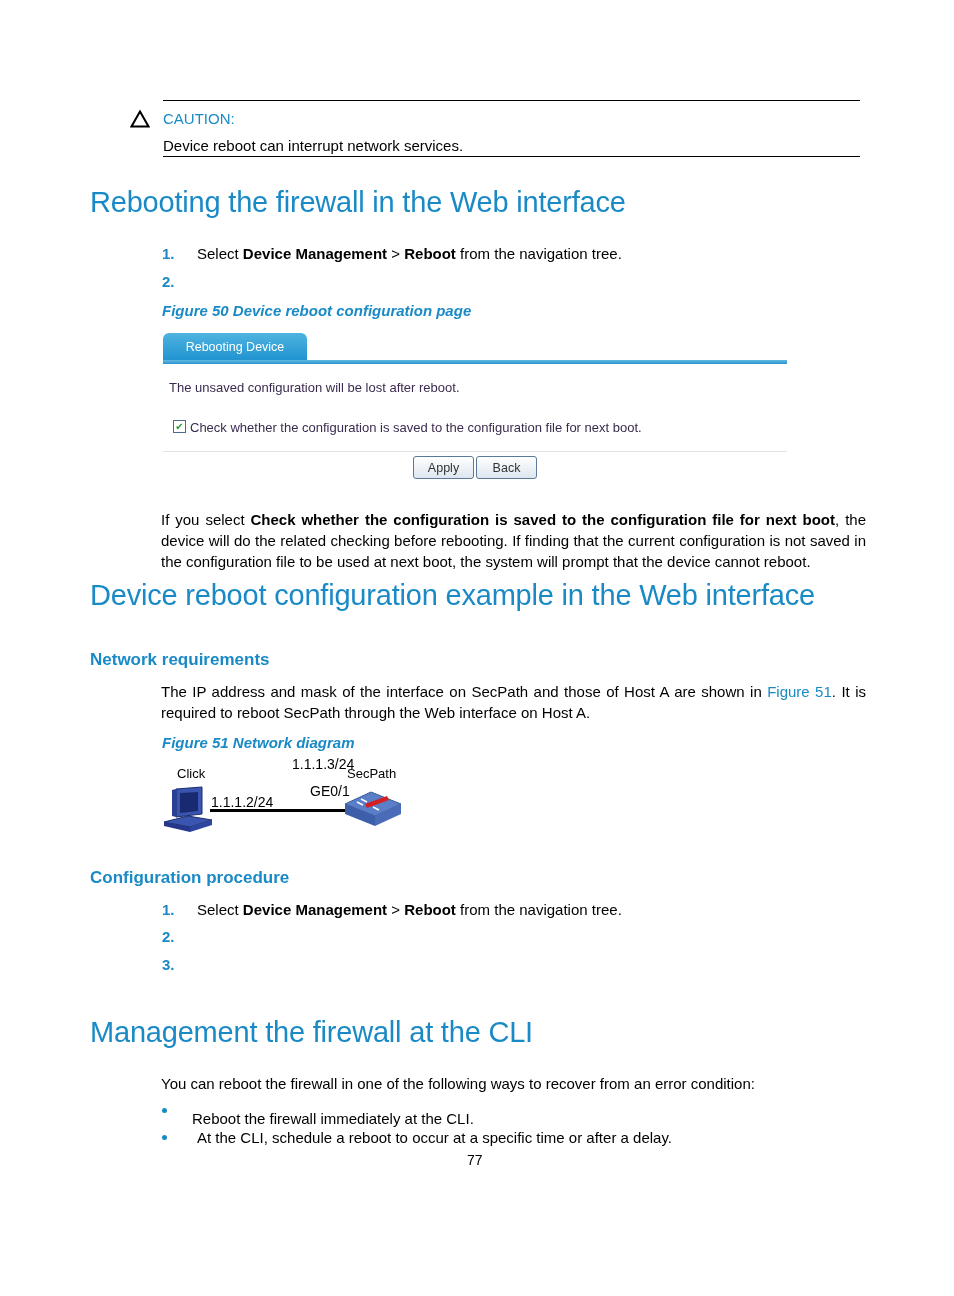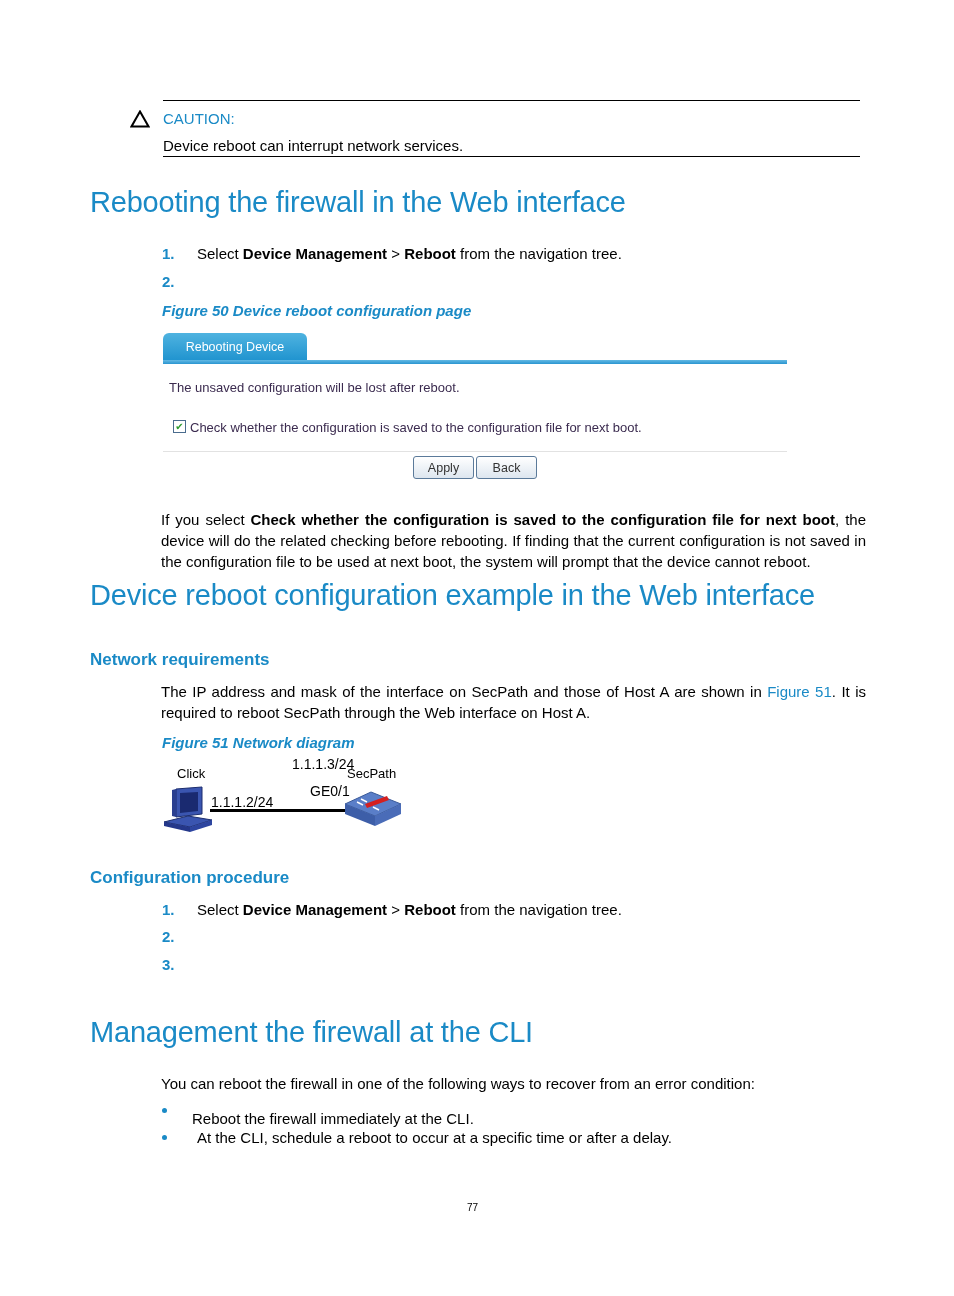--- a/index.html
+++ b/index.html
@@ -114,13 +114,13 @@
   <span class="num">3.</span>
 </div>
 
 <div class="abs h1" style="left:90px; top:1016px;">Management the firewall at the CLI</div>
 <div class="abs body-text" style="left:161px; top:1073px;">You can reboot the firewall in one of the following ways to recover from an error condition:</div>
 <div class="bullet" style="top:1108px;"></div>
 <div class="abs body-text" style="left:192px; top:1100px;margin-top:8px;">Reboot the firewall immediately at the CLI.</div>
 <div class="bullet" style="top:1135px;"></div>
 <div class="abs body-text" style="left:197px; top:1127px;">At the CLI, schedule a reboot to occur at a specific time or after a delay.</div>
 
-<div class="abs" style="left:467px; top:1202px; font-size:10px;">77</div>
+<div class="abs" style="left:467px; top:1152px; font-size:14px;">77</div>
 
 </body></html>

